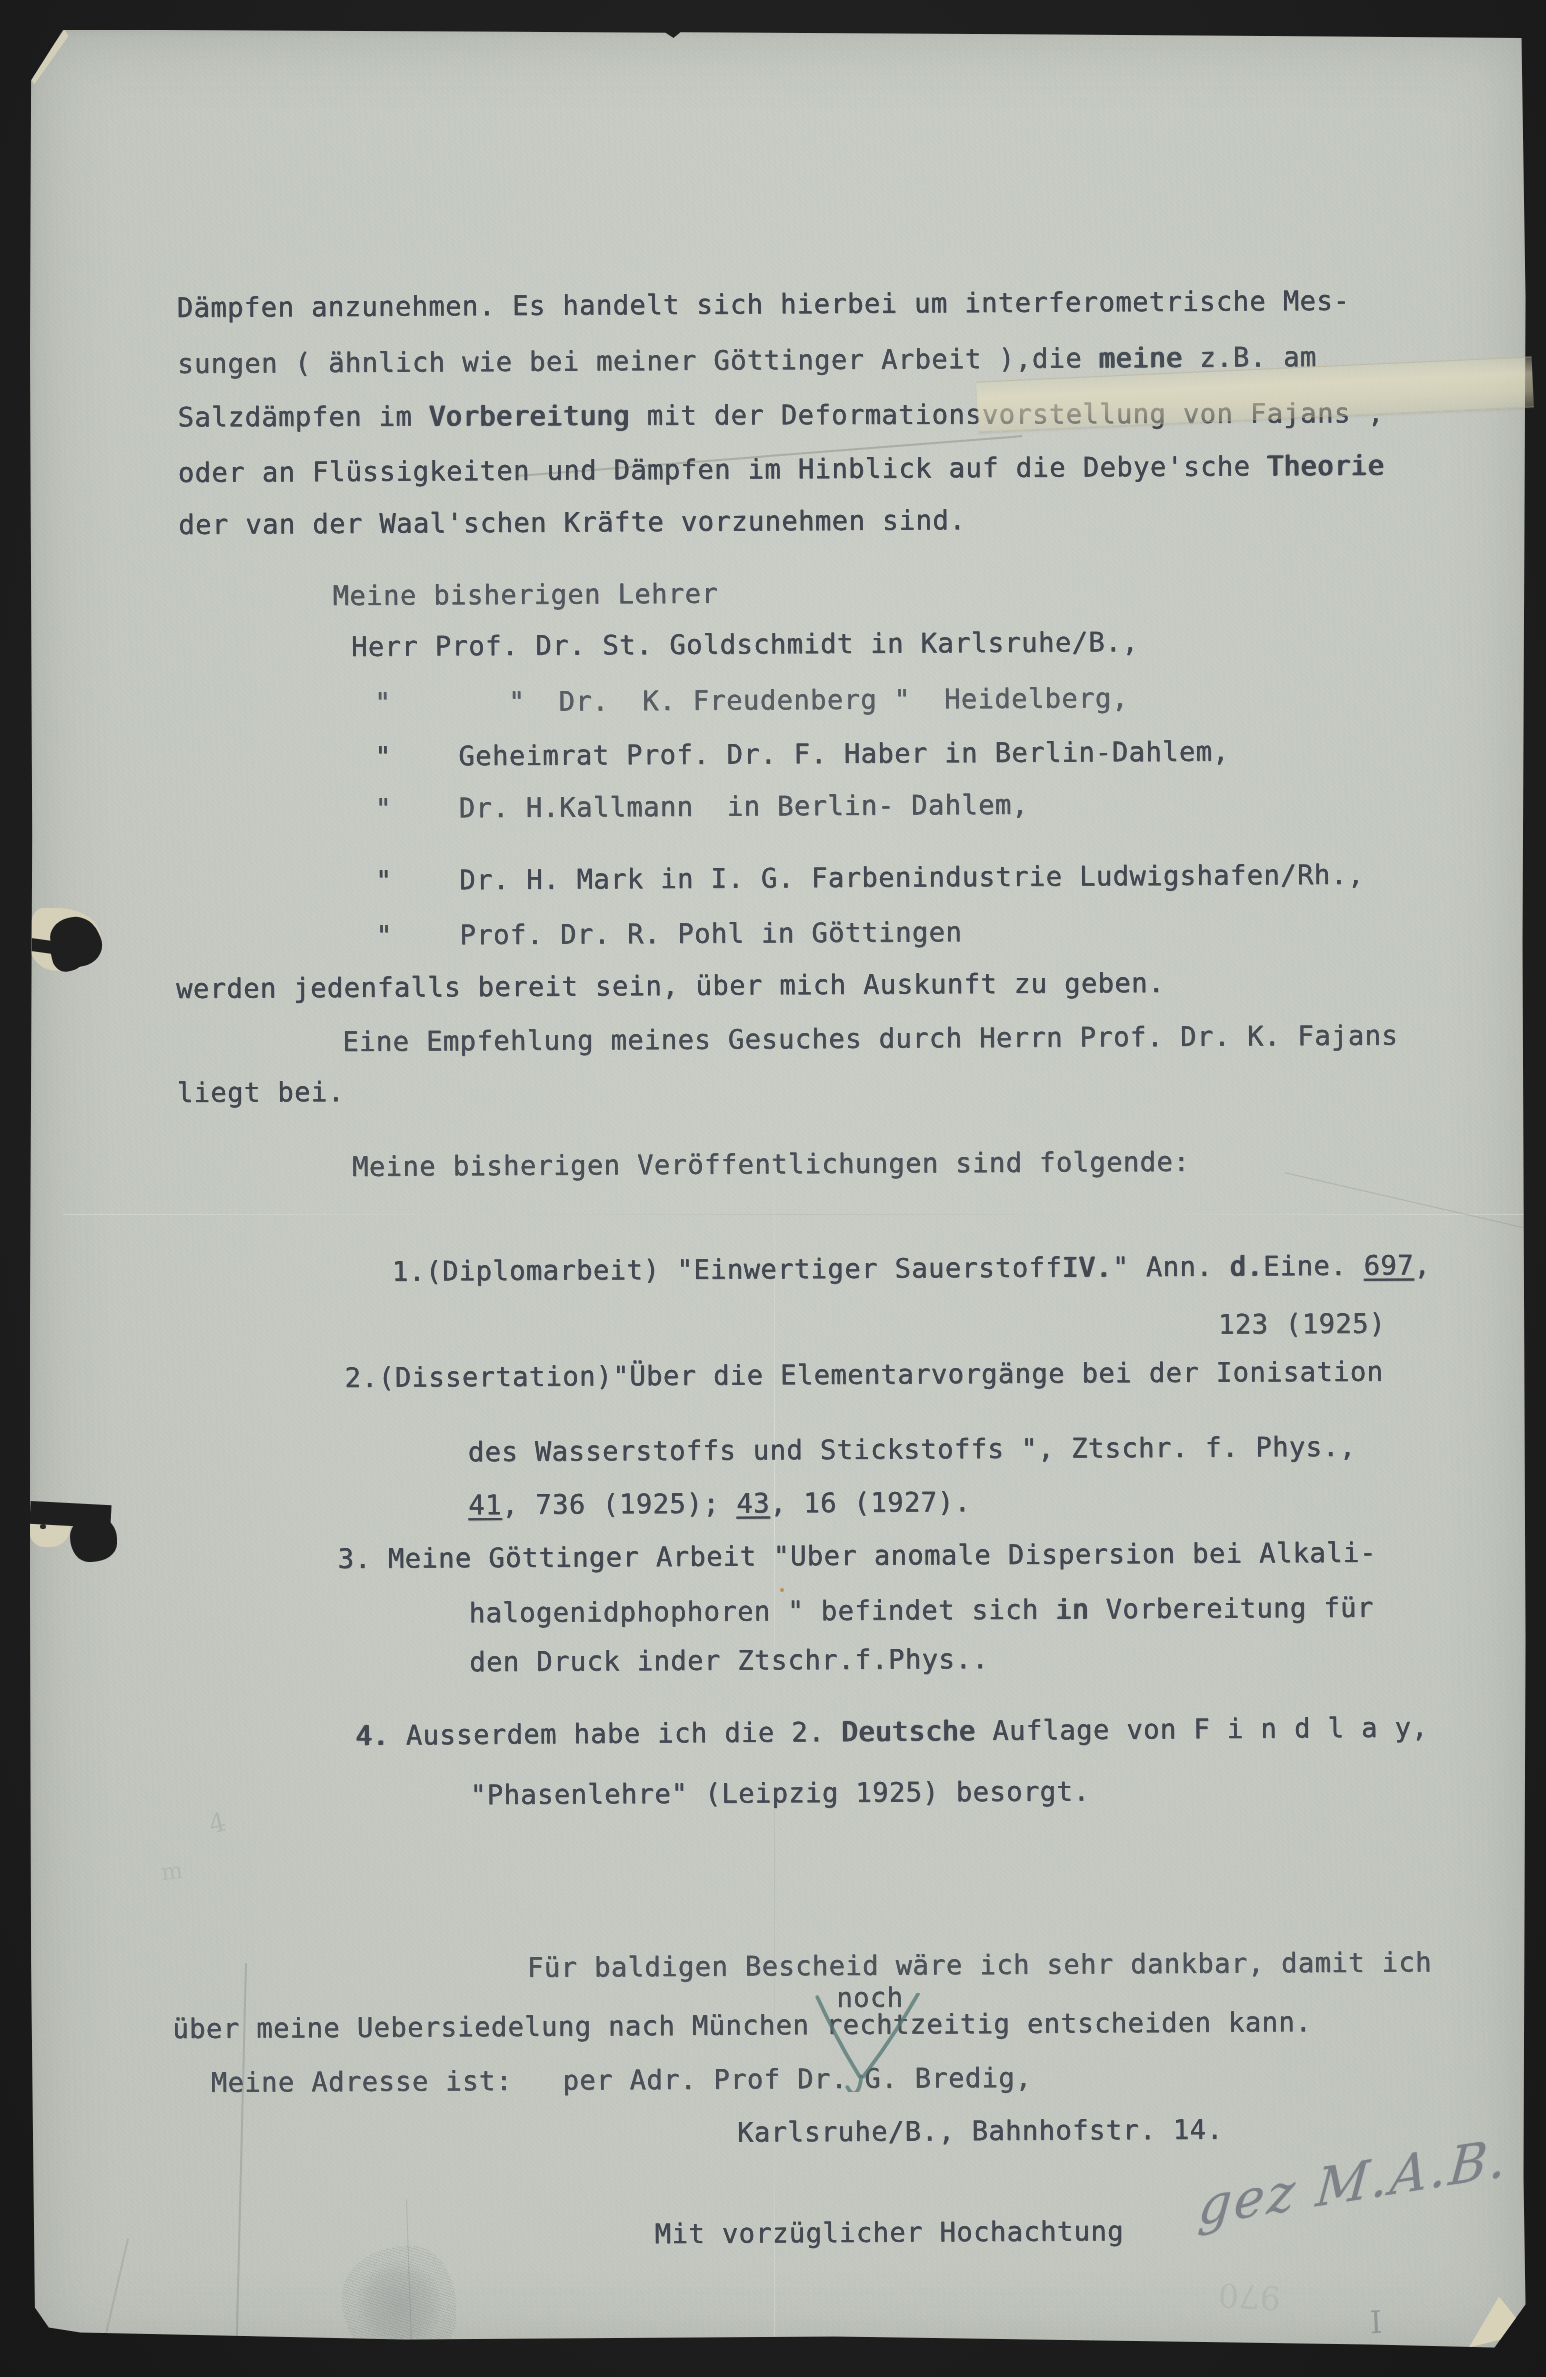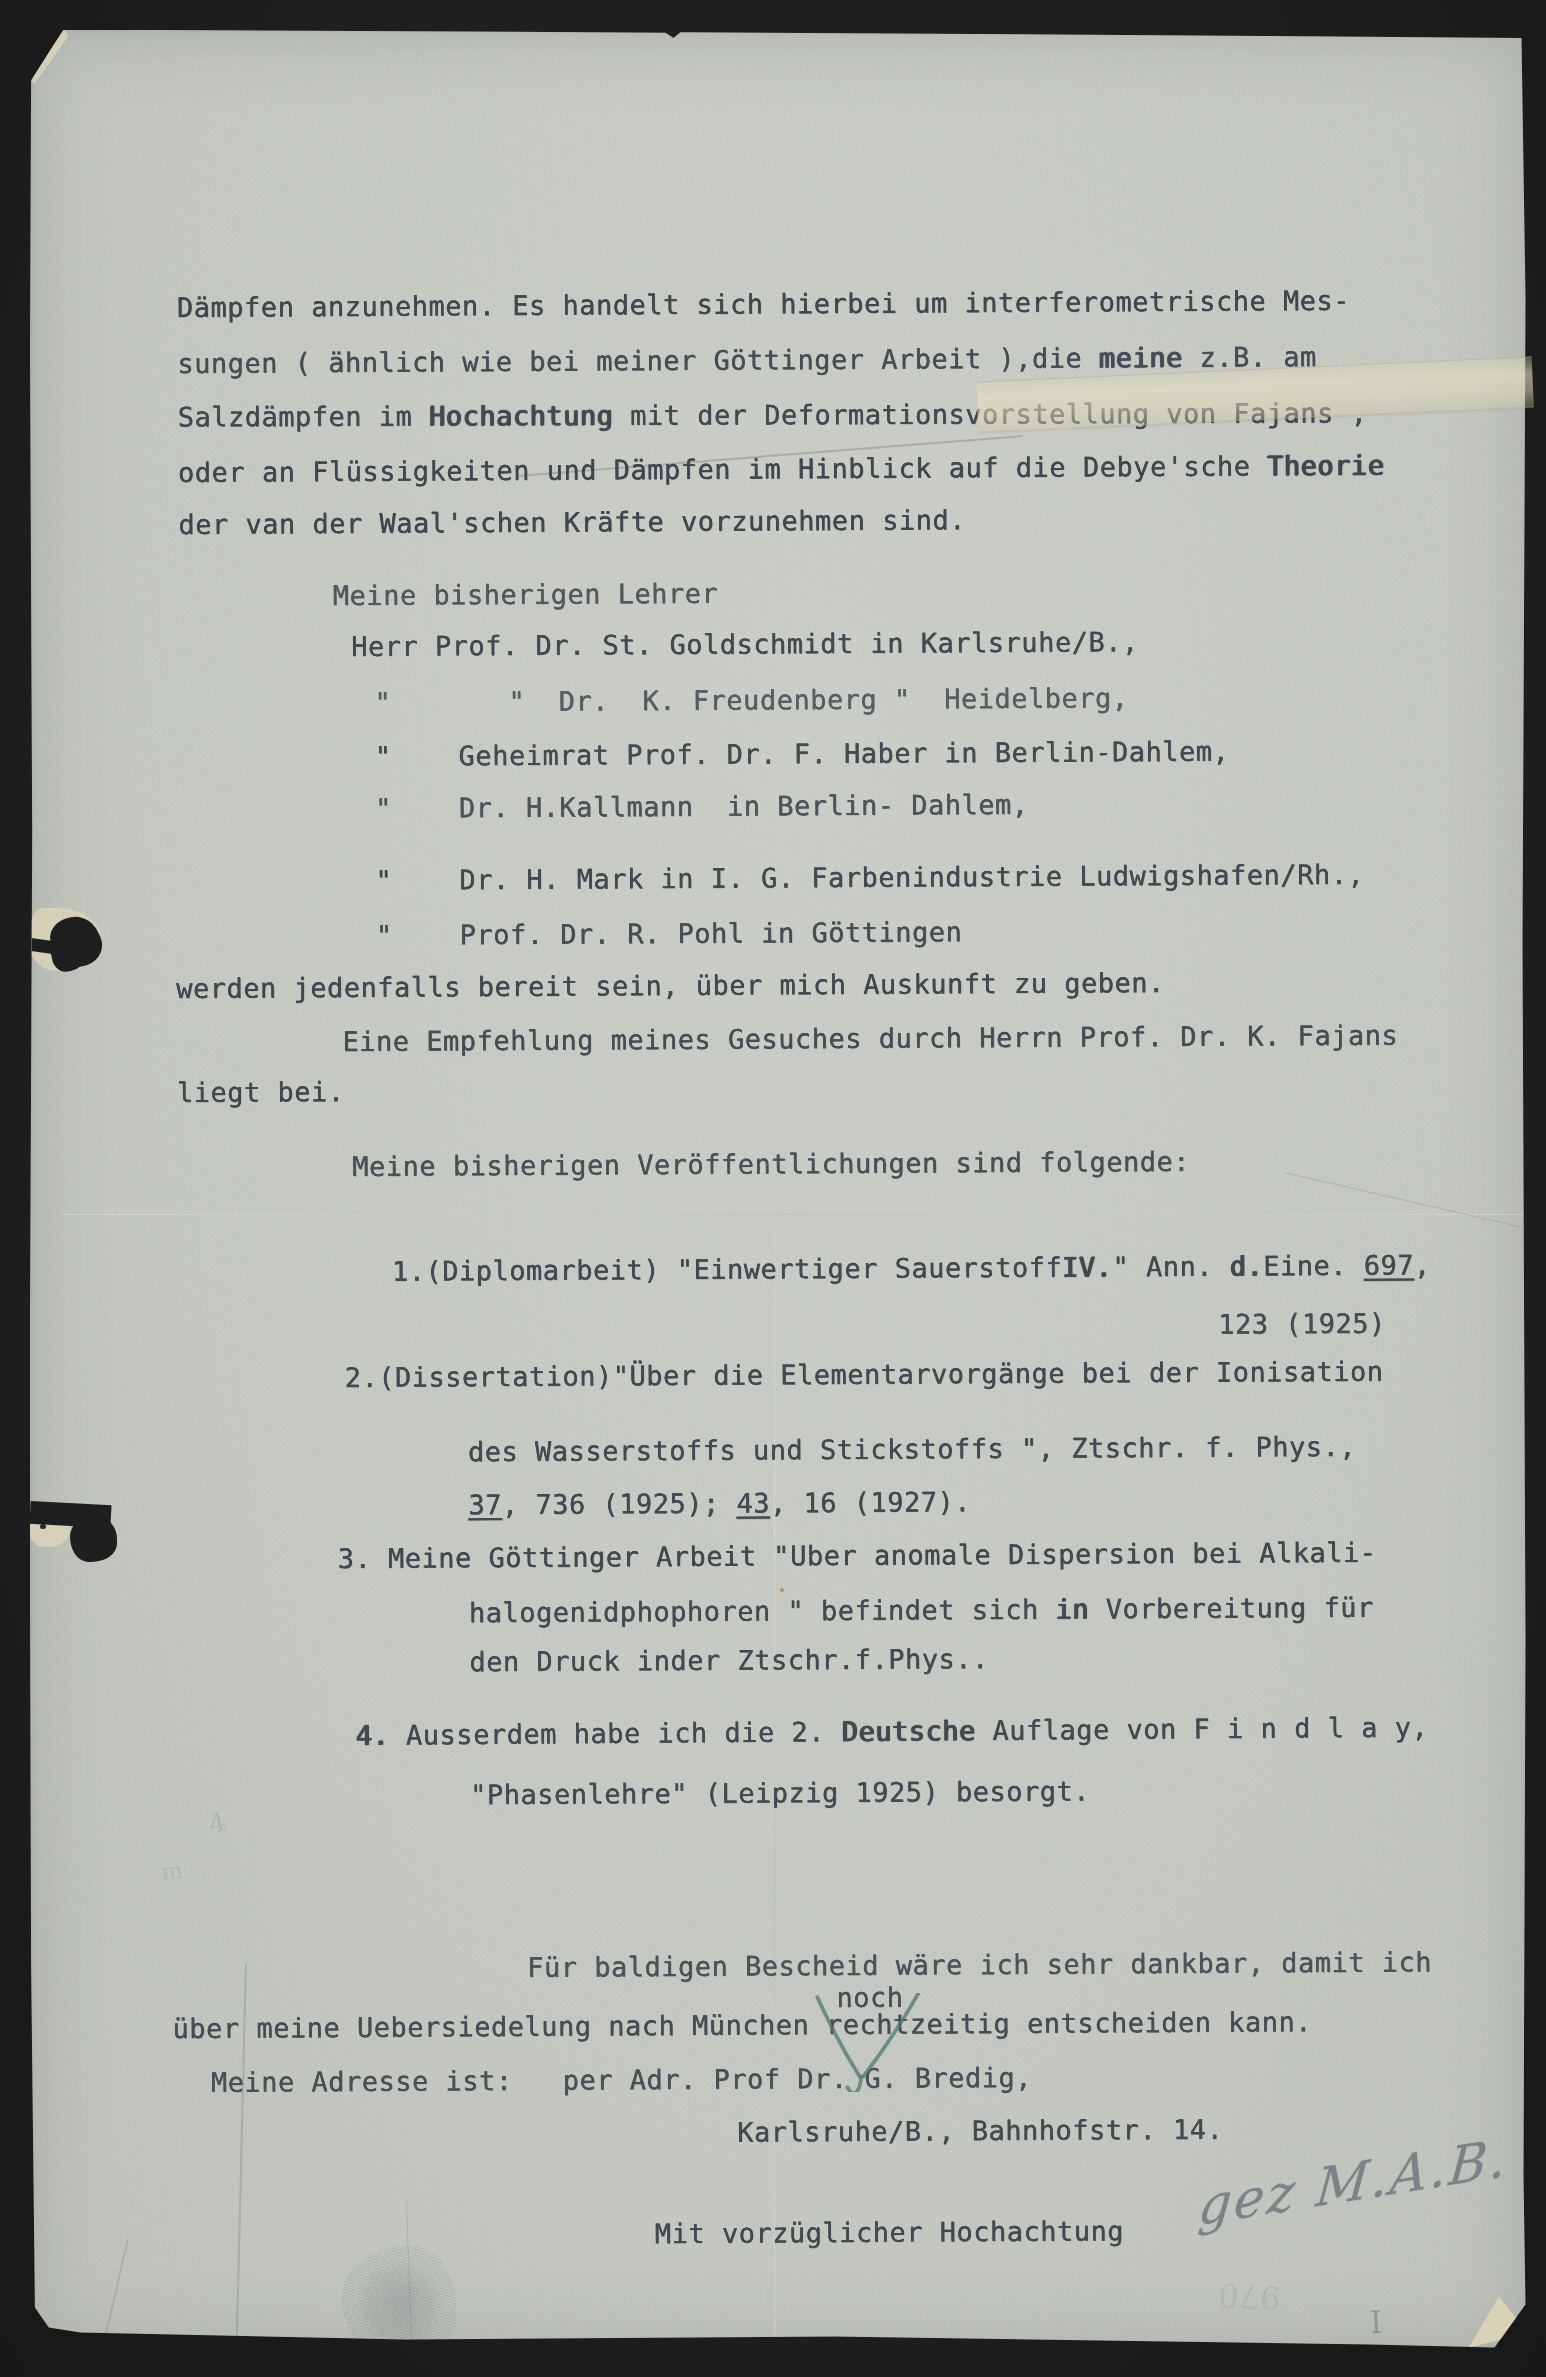--- a/index.html
+++ b/index.html
@@ -95,39 +95,39 @@
     <div class="crease c-d2"></div>
     <div class="crease c-d3"></div>
 
     <div class="smudge-patch"></div>
     <div class="dogear"></div>
   </div>
 
   <div class="typed-layer">
       <div class="tline" style="top: 294px; left: 177px; opacity: 0.95;"><span>Dämpfen anzunehmen. Es handelt sich hierbei um interferometrische Mes-</span></div>
       <div class="tline" style="top: 350px; left: 177px; opacity: 0.9;"><span>sungen ( ähnlich wie bei meiner Göttinger Arbeit ),die </span><span class="smudge">meine</span><span> z.B. am</span></div>
-      <div class="tline" style="top: 405px; left: 177px; opacity: 0.93; transform: rotate(0.15deg);"><span>Salzdämpfen im </span><span class="smudge">Hochachtung</span><span> mit der Deformationsvorstellung von Fajans ,</span></div>
+      <div class="tline" style="top: 405px; left: 177px; opacity: 0.93; transform: rotate(0.15deg);"><span>Salzdämpfen im </span><span class="smudge">Vorbereitung</span><span> mit der Deformationsvorstellung von Fajans ,</span></div>
       <div class="tline" style="top: 459px; left: 177px; opacity: 0.95;"><span>oder an Flüssigkeiten und Dämpfen im Hinblick auf die Debye'sche </span><span class="smudge">Theorie</span></div>
       <div class="tline" style="top: 511px; left: 177px; opacity: 0.95;"><span>der van der Waal'schen Kräfte vorzunehmen sind.</span></div>
       <div class="tline" style="top: 583px; left: 331px; opacity: 0.82;"><span>Meine bisherigen Lehrer</span></div>
       <div class="tline" style="top: 634px; left: 349px; opacity: 0.93;"><span>Herr Prof. Dr. St. Goldschmidt in Karlsruhe/B.,</span></div>
       <div class="tline" style="top: 690px; left: 372px; opacity: 0.78;"><span>"       "  Dr.  K. Freudenberg "  Heidelberg,</span></div>
       <div class="tline" style="top: 744px; left: 372px; opacity: 0.92;"><span>"    Geheimrat Prof. Dr. F. Haber in Berlin-Dahlem,</span></div>
       <div class="tline" style="top: 796px; left: 372px; opacity: 0.85;"><span>"    Dr. H.Kallmann  in Berlin- Dahlem,</span></div>
       <div class="tline" style="top: 868px; left: 372px; opacity: 0.93;"><span>"    Dr. H. Mark in I. G. Farbenindustrie Ludwigshafen/Rh.,</span></div>
       <div class="tline" style="top: 923px; left: 372px; opacity: 0.9;"><span>"    Prof. Dr. R. Pohl in Göttingen</span></div>
       <div class="tline" style="top: 975px; left: 172px; opacity: 0.94;"><span>werden jedenfalls bereit sein, über mich Auskunft zu geben.</span></div>
       <div class="tline" style="top: 1029px; left: 338px; opacity: 0.9;"><span>Eine Empfehlung meines Gesuches durch Herrn Prof. Dr. K. Fajans</span></div>
       <div class="tline" style="top: 1079px; left: 172px; opacity: 0.94;"><span>liegt bei.</span></div>
       <div class="tline" style="top: 1154px; left: 347px; opacity: 0.88;"><span>Meine bisherigen Veröffentlichungen sind folgende:</span></div>
       <div class="tline" style="top: 1259px; left: 386px; opacity: 0.93;"><span>1.(Diplomarbeit) "Einwertiger Sauerstoff</span><span class="smudge">IV.</span><span>" Ann. </span><span class="smudge">d.</span><span>Eine. </span><span class="u">697</span><span>,</span></div>
       <div class="tline" style="top: 1317px; left: 1212px; opacity: 0.9;"><span>123 (1925)</span></div>
       <div class="tline" style="top: 1365px; left: 338px; opacity: 0.93;"><span>2.(Dissertation)"Über die Elementarvorgänge bei der Ionisation</span></div>
       <div class="tline" style="top: 1440px; left: 461px; opacity: 0.93;"><span>des Wasserstoffs und Stickstoffs ", Ztschr. f. Phys.,</span></div>
-      <div class="tline" style="top: 1493px; left: 461px; opacity: 0.93;"><span class="u">37</span><span>, 736 (1925); </span><span class="u">43</span><span>, 16 (1927).</span></div>
+      <div class="tline" style="top: 1493px; left: 461px; opacity: 0.93;"><span class="u">41</span><span>, 736 (1925); </span><span class="u">43</span><span>, 16 (1927).</span></div>
       <div class="tline" style="top: 1546px; left: 330px; opacity: 0.94;"><span>3. Meine Göttinger Arbeit "Uber anomale Dispersion bei Alkali-</span></div>
       <div class="tline" style="top: 1601px; left: 461px; opacity: 0.92;"><span>halogenidphophoren " befindet sich </span><span class="smudge">in</span><span> Vorbereitung für</span></div>
       <div class="tline" style="top: 1650px; left: 461px; opacity: 0.92;"><span>den Druck inder Ztschr.f.Phys..</span></div>
       <div class="tline" style="top: 1722px; left: 347px; opacity: 0.93; transform: rotate(-0.1deg);"><span class="smudge">4.</span><span> Ausserdem habe ich die 2. </span><span class="smudge">Deutsche</span><span> Auflage von F i n d l a y,</span></div>
       <div class="tline" style="top: 1783px; left: 461px; opacity: 0.92;"><span>"Phasenlehre" (Leipzig 1925) besorgt.</span></div>
       <div class="tline" style="top: 1956px; left: 517px; opacity: 0.85;"><span>Für baldigen Bescheid wäre ich sehr dankbar, damit ich</span></div>
       <div class="tline" style="top: 1988px; left: 826px; opacity: 0.88; text-align: right;"><span>noch</span></div>
       <div class="tline" style="top: 2015px; left: 162px; opacity: 0.9;"><span>über meine Uebersiedelung nach München rechtzeitig entscheiden kann.</span></div>
       <div class="tline" style="top: 2069px; left: 200px; opacity: 0.88;"><span>Meine Adresse ist:   per Adr. Prof Dr. G. Bredig,</span></div>
       <div class="tline" style="top: 2122px; left: 726px; opacity: 0.92;"><span>Karlsruhe/B., Bahnhofstr. 14.</span></div>

